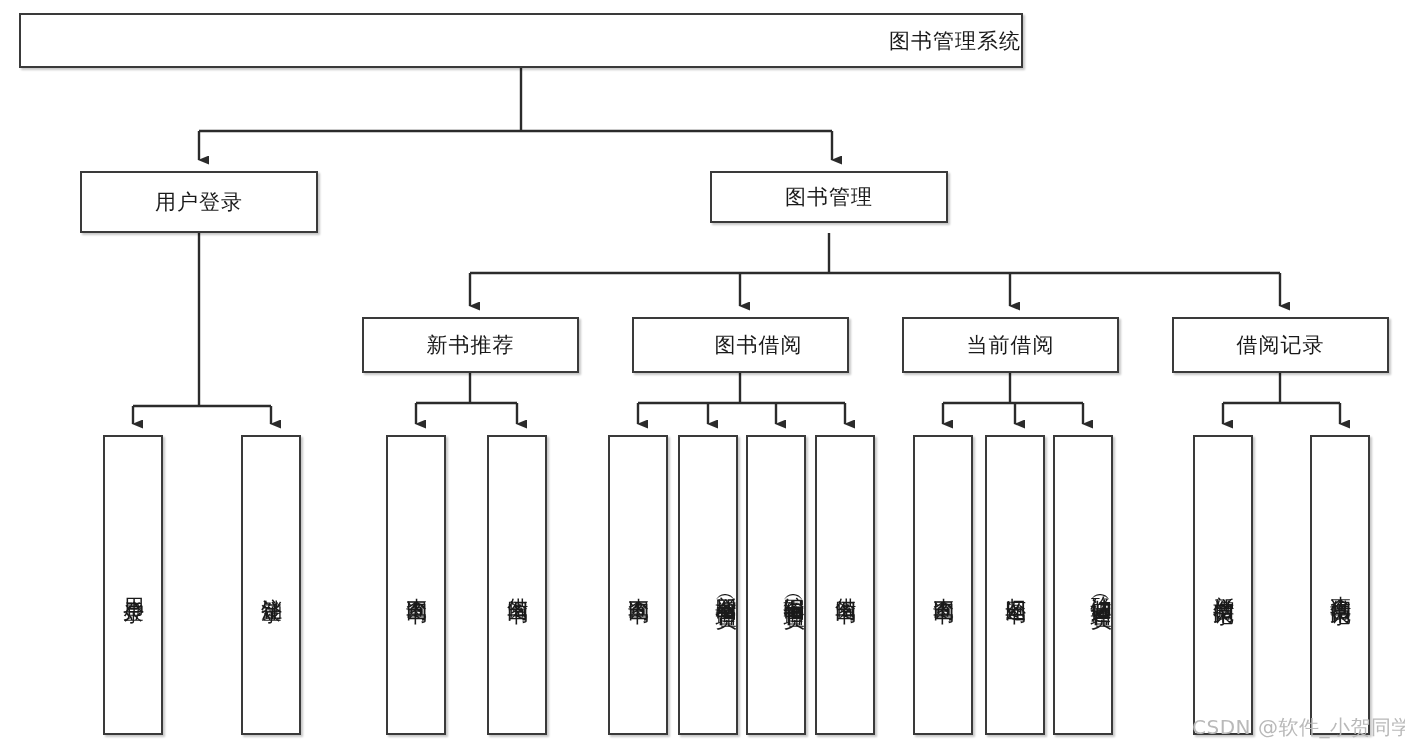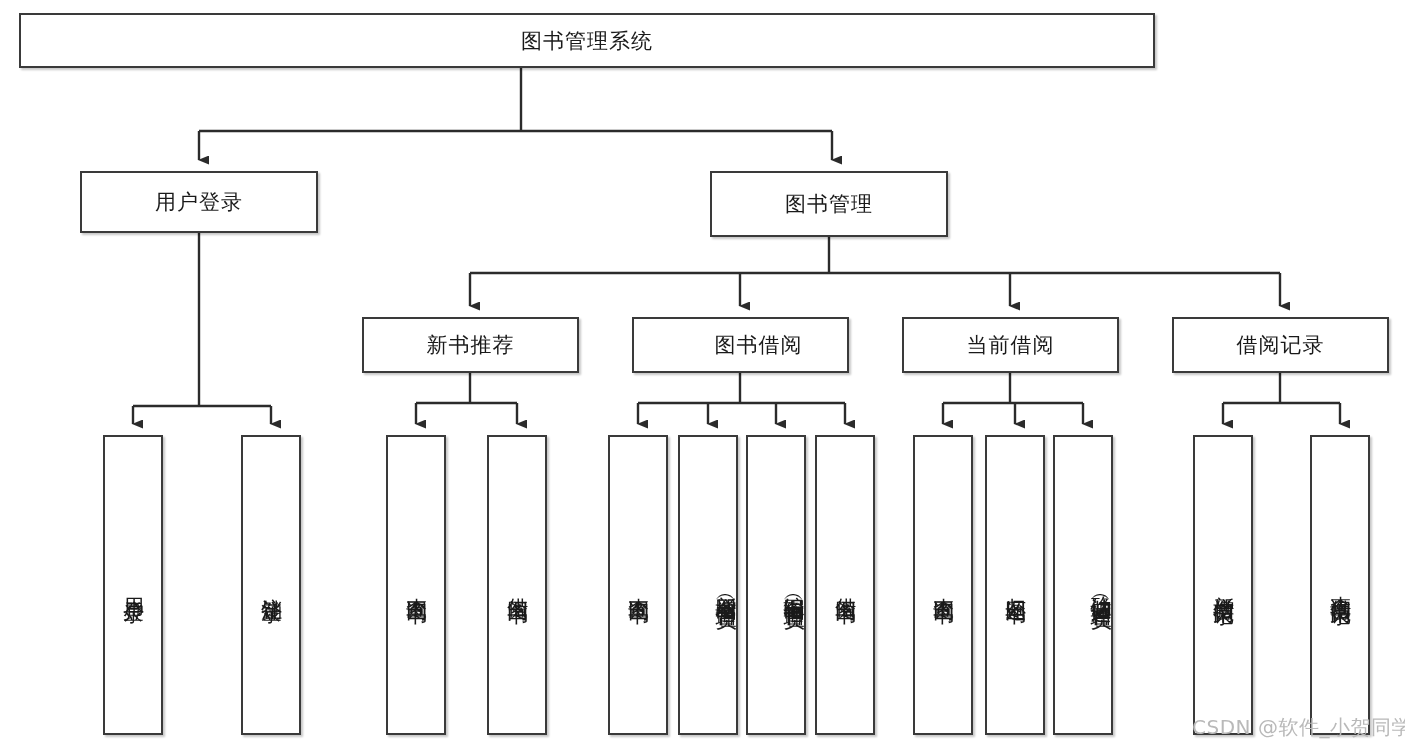--- a/index.html
+++ b/index.html
@@ -116,28 +116,28 @@
       <path d="M1015,403 L1015,424" marker-end="url(#arrow)"></path>
       <path d="M1083,403 L1083,424" marker-end="url(#arrow)"></path>
 
       <path d="M1280,373 L1280,403"></path>
       <path d="M1223,403 L1340,403"></path>
       <path d="M1223,403 L1223,424" marker-end="url(#arrow)"></path>
       <path d="M1340,403 L1340,424" marker-end="url(#arrow)"></path>
     </g>
   </svg>
 
-  <div class="node horizontal" style="left:19px; top:13px; width:1136px; height:55px;">
+  <div class="node horizontal" style="left:19px; top:13px; width:1004px; height:55px;justify-content:flex-end;">
     <span class="label">图书管理系统</span>
   </div>
 
   <div class="node horizontal" style="left:80px; top:171px; width:238px; height:62px;">
     <span class="label">用户登录</span>
   </div>
-  <div class="node horizontal" style="left:710px; top:171px; width:238px; height:66px;">
+  <div class="node horizontal" style="left:710px; top:171px; width:238px; height:52px;">
     <span class="label">图书管理</span>
   </div>
 
   <div class="node horizontal" style="left:362px; top:317px; width:217px; height:56px;font-family:Liberation Mono, monospace;">
     <span class="label">新书推荐</span>
   </div>
   <div class="node horizontal" style="left:632px; top:317px; width:217px; height:56px;padding-left:36px;">
     <span class="label">图书借阅</span>
   </div>
   <div class="node horizontal" style="left:1172px; top:317px; width:217px; height:56px;">

